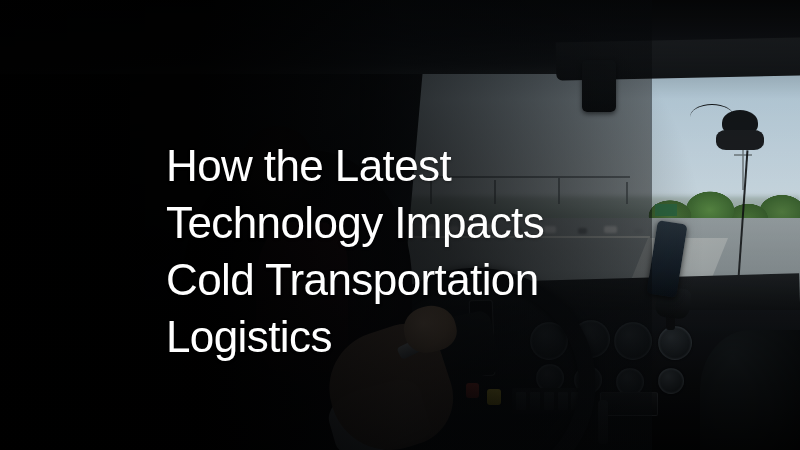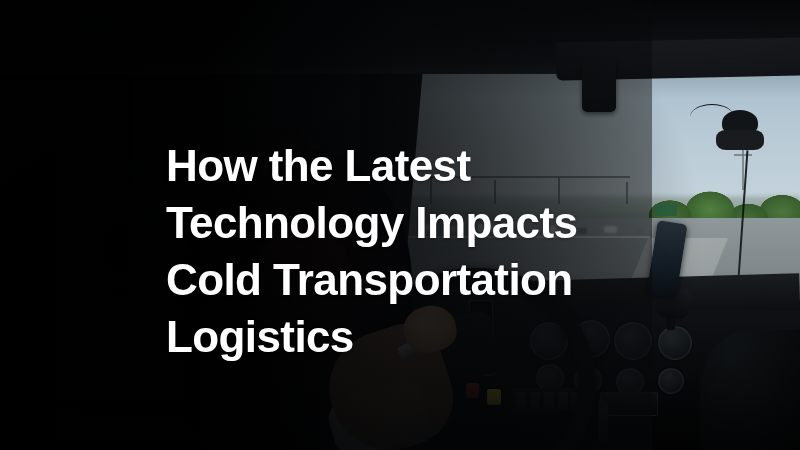--- a/index.html
+++ b/index.html
@@ -280,21 +280,21 @@
     position:absolute;left:0;top:0;width:652px;height:450px;
     background:linear-gradient(90deg,rgba(0,0,0,.92) 0%,rgba(0,0,0,.86) 30%,rgba(4,6,8,.60) 62%,rgba(6,8,10,.46) 100%);
     pointer-events:none;
   }
 
   
   .headline{
     position:absolute;left:166px;top:108px;width:520px;
     color:#ffffff;
     font-size:44px;
-    font-weight:700;
+    font-weight:400;
     line-height:57px;
     letter-spacing:-.6px;
     white-space:pre-line;
     text-shadow:0 1px 3px rgba(0,0,0,.35);
   }
 </style>
 </head>
 <body>
 
 <div id="banner">

